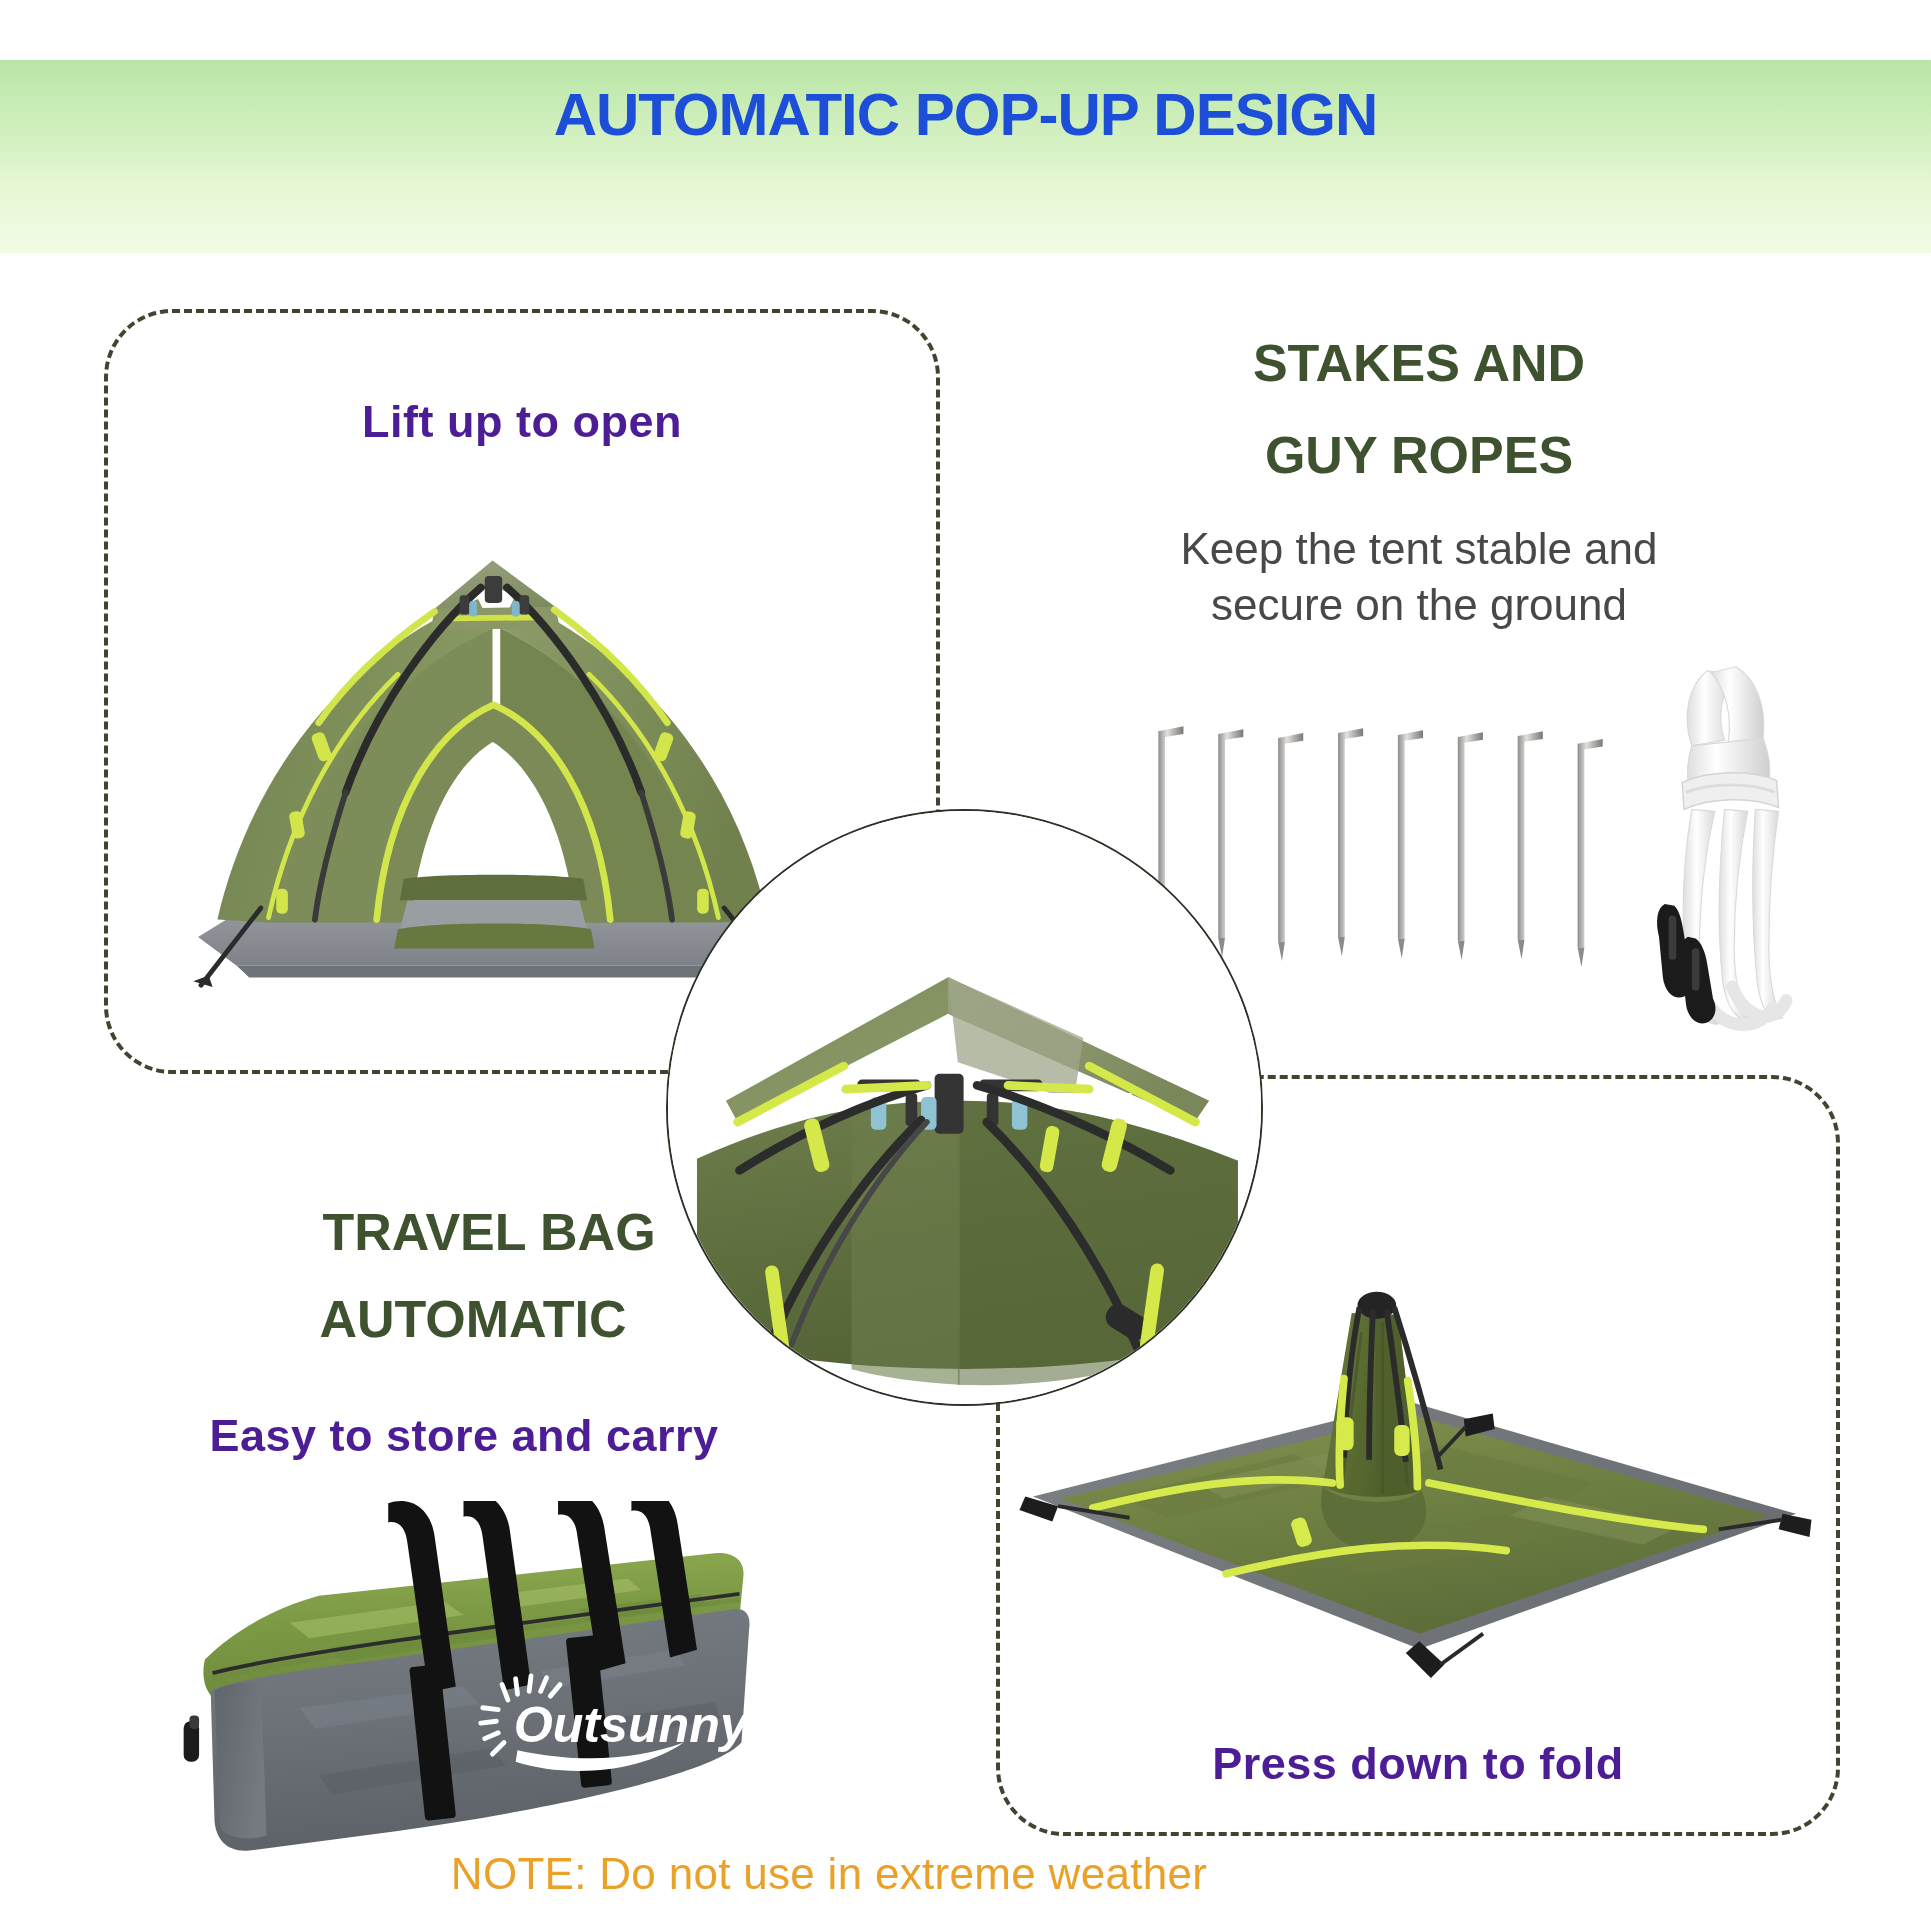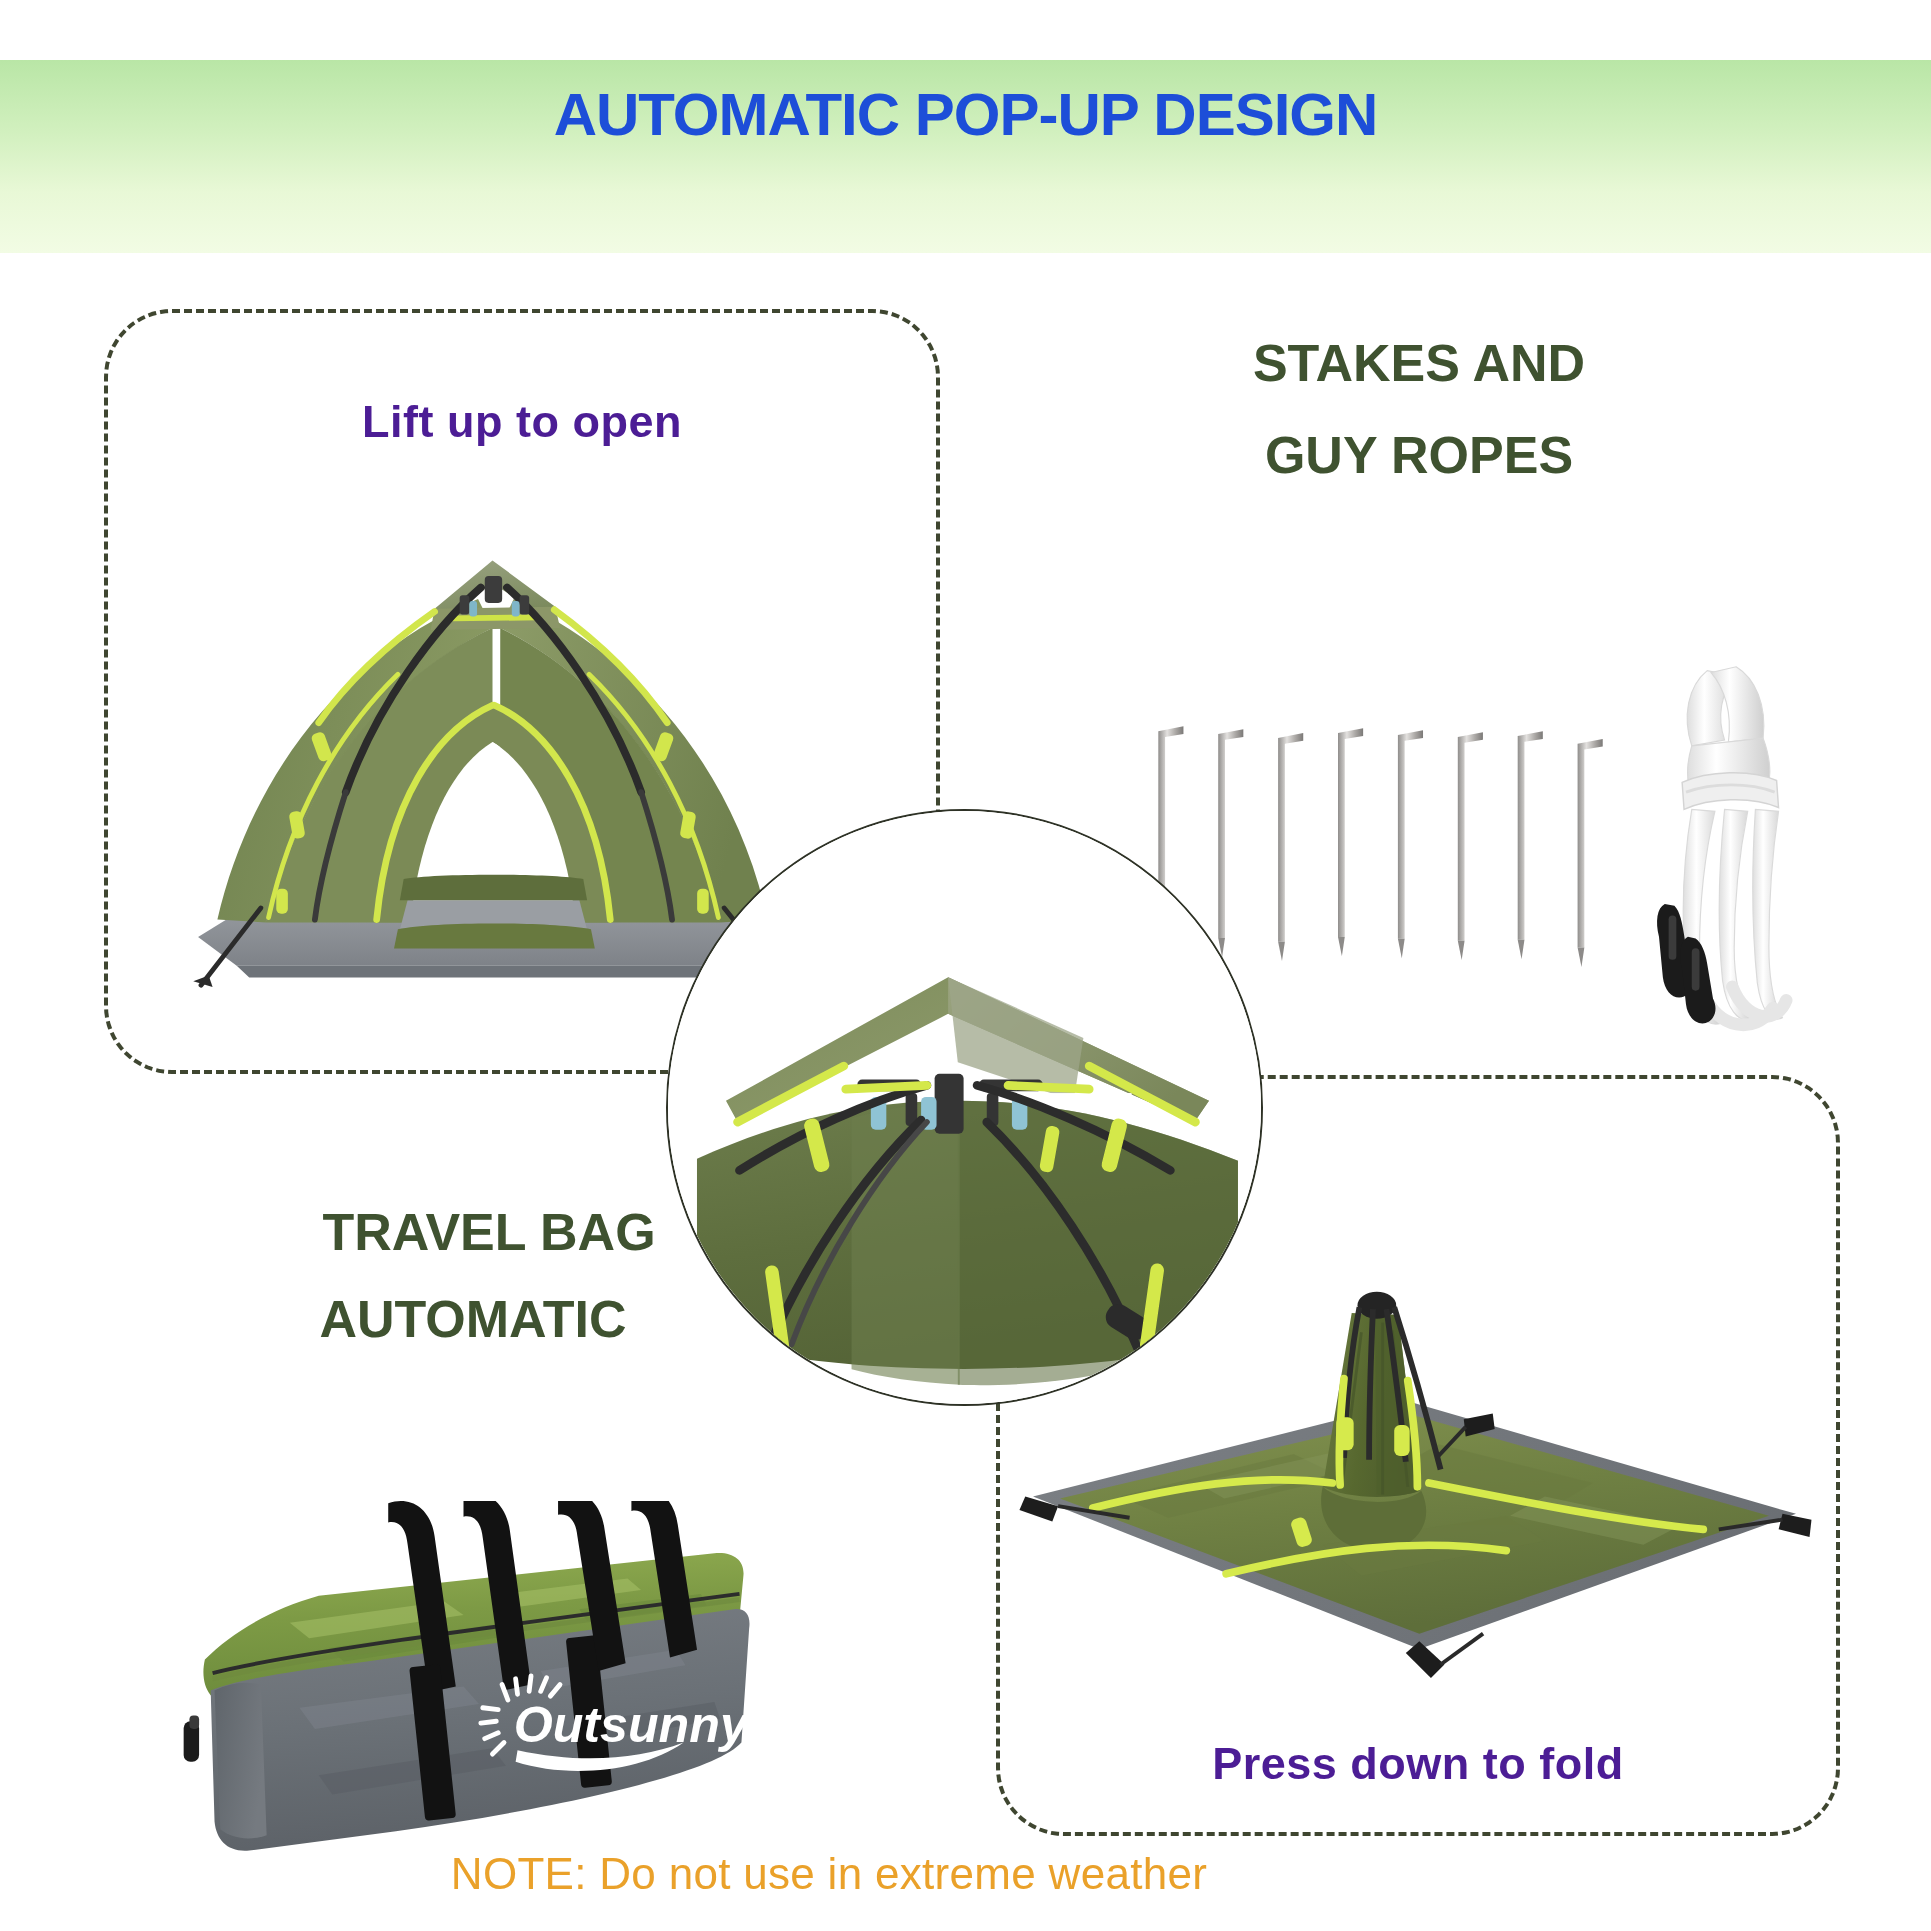--- a/index.html
+++ b/index.html
@@ -516,20 +516,25 @@
       <path d="M 356 258 C 420 272 480 268 528 250 C 486 280 410 288 354 270 Z" fill="#ffffff"></path>
     </g>
   </svg>
 
   <div class="caption" id="cap-lift">Lift up to open</div>
 
   <div class="caption" id="cap-press">Press down to fold</div>
 
   <div class="head-green" id="h-ropes">GUY ROPES</div>
   <div class="head-green" id="h-stakes">STAKES AND</div>
+  <div class="sub-grey" id="sub-stakes">
+    <div>Keep the tent stable and</div>
+    <div>secure on the ground</div>
+  </div>
 
   <div class="head-green" id="h-travel">TRAVEL BAG</div>
   <div class="head-green" id="h-incl">AUTOMATIC</div>
+  <div class="caption" id="cap-easy">Easy to store and carry</div>
 
   <div class="note">NOTE: Do not use in extreme weather</div>
 
 </div>
 
 
 </body></html>

